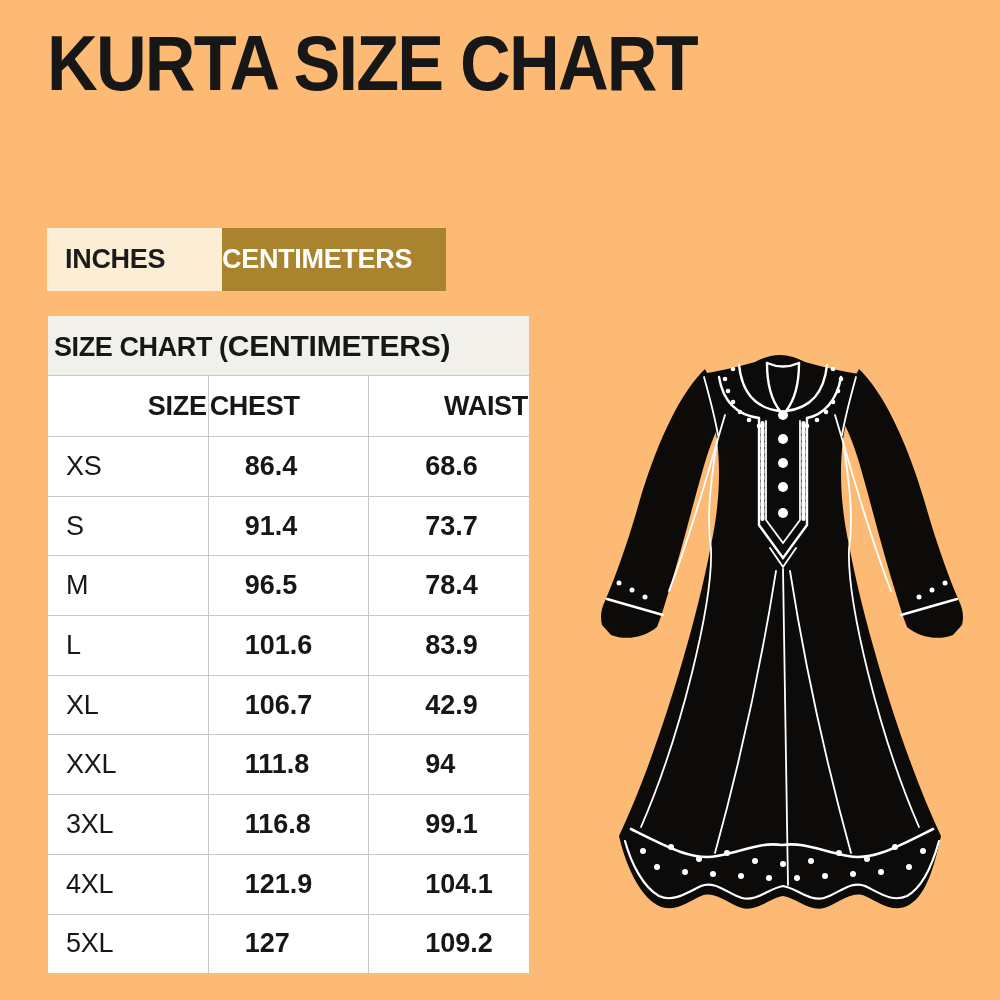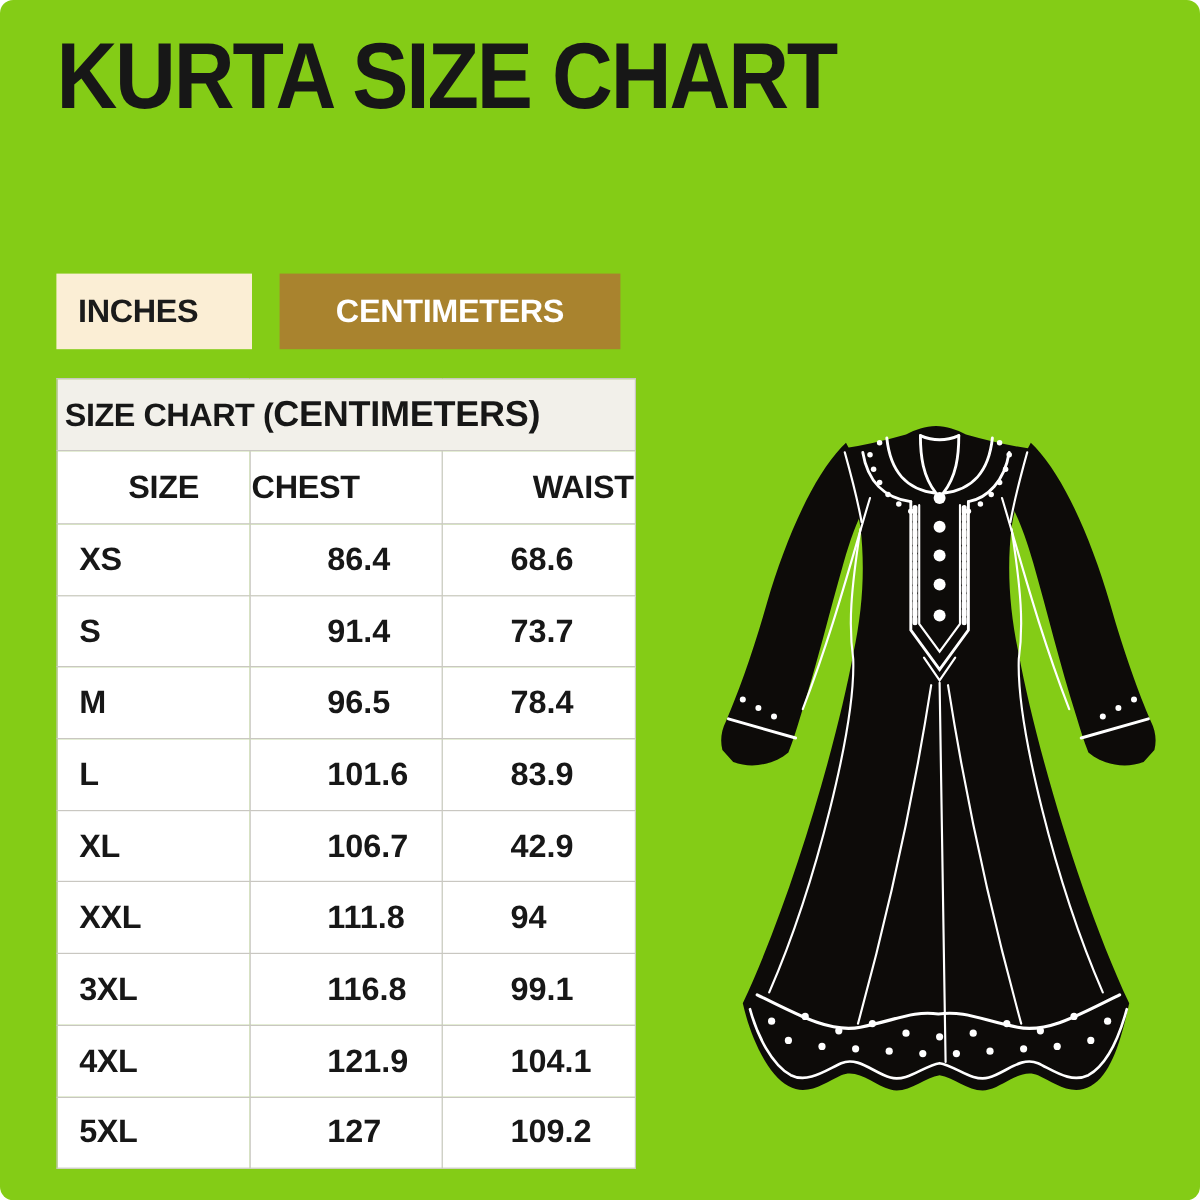--- a/index.html
+++ b/index.html
@@ -1,53 +1,53 @@
 <!DOCTYPE html>
 <html style="--text: #171717; --tab-inactive-bg: #fbeed5; --tab-active-bg: #a9832e; --header-row-bg: #f2f0ea; --border: #c9c7c1; --dress-fill: #0d0b09; --detail-stroke: #ffffff;"><head>
 <meta charset="utf-8">
 <style>
   html,body{margin:0;padding:0;background:#ffffff;}
   #canvas{
-    position:relative;width:1000px;height:1000px;background:#84cc16;overflow:hidden;
-    font-family:"Liberation Sans", sans-serif;color:var(--text,#171717);border-radius:11px;
+    position:relative;width:1000px;height:1000px;background:#fdba74;overflow:hidden;
+    font-family:"Liberation Sans", sans-serif;color:var(--text,#171717);
   }
   
   .page-title{
     position:absolute;left:47px;top:24px;font-size:78px;font-weight:700;
     letter-spacing:-2px;white-space:nowrap;line-height:1;
     transform:scaleX(.9);transform-origin:0 50%;color:var(--text);
   }
   .page-subtitle{
     position:absolute;left:47px;top:110px;width:800px;font-size:26px;font-weight:700;
     line-height:1.43;letter-spacing:-.3px;color:var(--text);
   }
   
   .tab{position:absolute;top:228px;height:63px;display:flex;align-items:center;box-sizing:border-box;}
-  .tab-inches{left:47px;width:163px;background:var(--tab-inactive-bg);padding-left:18px;}
+  .tab-inches{left:47px;width:185px;background:var(--tab-inactive-bg);padding-left:18px;}
   .tab-inches .tab-label{font-size:27px;font-weight:700;color:#1b1b1b;letter-spacing:-.3px;}
-  .tab-centimeters{left:233px;width:284px;background:var(--tab-active-bg);justify-content:center;}
+  .tab-centimeters{left:222px;width:224px;background:var(--tab-active-bg);justify-content:flex-start;}
   .tab-centimeters .tab-label{font-size:27px;font-weight:700;color:#ffffff;letter-spacing:-.3px;}
   
   .size-table{
     position:absolute;left:47px;top:315px;width:483px;border-collapse:collapse;
     border:1px solid var(--border);table-layout:fixed;
   }
   .size-table td,.size-table th{box-sizing:border-box;border:1px solid var(--border);}
   .table-title-row th{
     height:60px;background:var(--header-row-bg);text-align:left;padding-left:6px;
     font-size:27px;font-weight:700;letter-spacing:-.4px;color:var(--text);vertical-align:middle;
   }
   .table-title-emphasis{font-size:30px;letter-spacing:-.2px;}
   .col-head-row th{height:61px;background:#fff;font-size:27px;font-weight:700;letter-spacing:-.3px;vertical-align:middle;}
-  .col-head-row th.col-size{width:136px;text-align:center;padding-left:18px;}
+  .col-head-row th.col-size{width:136px;text-align:right;padding-left:18px;}
   .col-head-row th.col-chest{width:170px;text-align:left;}
   .col-head-row th.col-waist{width:177px;text-align:right;}
   .size-table tbody td{height:59.7px;background:#fff;font-size:27px;vertical-align:middle;color:var(--text);}
-  .size-table tbody td.col-size{font-weight:700;padding-left:18px;letter-spacing:-.3px;}
-  .size-table tbody td.col-chest{font-weight:600;padding-left:64px;}
+  .size-table tbody td.col-size{font-weight:400;padding-left:18px;letter-spacing:-.3px;}
+  .size-table tbody td.col-chest{font-weight:600;padding-left:36px;}
   .size-table tbody td.col-waist{font-weight:600;padding-left:56px;}
   
   .kurta-wrap{position:absolute;left:597px;top:353px;width:372px;height:562px;}
   .kurta-wrap svg{display:block;width:100%;height:100%;}
 </style>
 </head>
 <body>
 
 <div id="canvas">
 

